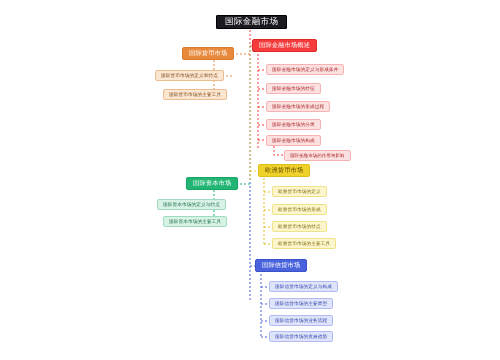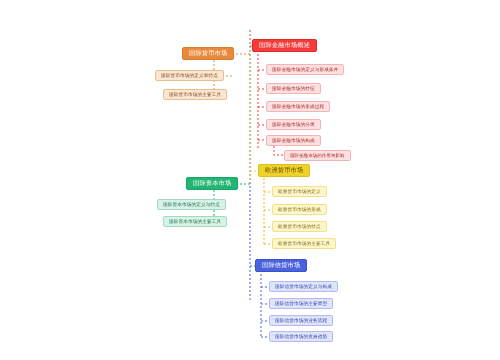--- a/index.html
+++ b/index.html
@@ -93,20 +93,23 @@
     <path d="M264,227 L272,227" stroke="#e0bf22" stroke-width="1" fill="none" stroke-dasharray="2,2"></path>
     <path d="M264,244 L272,244" stroke="#e0bf22" stroke-width="1" fill="none" stroke-dasharray="2,2"></path>
 
     <path d="M261,274 L261,338" stroke="#4a63dd" stroke-width="1" fill="none" stroke-dasharray="2,2"></path>
     <path d="M261,287 L269,287" stroke="#4a63dd" stroke-width="1" fill="none" stroke-dasharray="2,2"></path>
     <path d="M261,304 L269,304" stroke="#4a63dd" stroke-width="1" fill="none" stroke-dasharray="2,2"></path>
     <path d="M261,321 L269,321" stroke="#4a63dd" stroke-width="1" fill="none" stroke-dasharray="2,2"></path>
     <path d="M261,337 L269,337" stroke="#4a63dd" stroke-width="1" fill="none" stroke-dasharray="2,2"></path>
   </svg>
 
+  <div class="node root" style="left:216px;top:15px;">
+    <span>国际金融市场</span>
+  </div>
 
   <div class="node head orange" style="left:182px;top:47px;">
     <span>国际货币市场</span>
   </div>
   <div class="node leaf orange" style="left:155px;top:70px;">
     <span>国际货币市场的定义和特点</span>
   </div>
   <div class="node leaf orange" style="left:163px;top:89px;">
     <span>国际货币市场的主要工具</span>
   </div>

